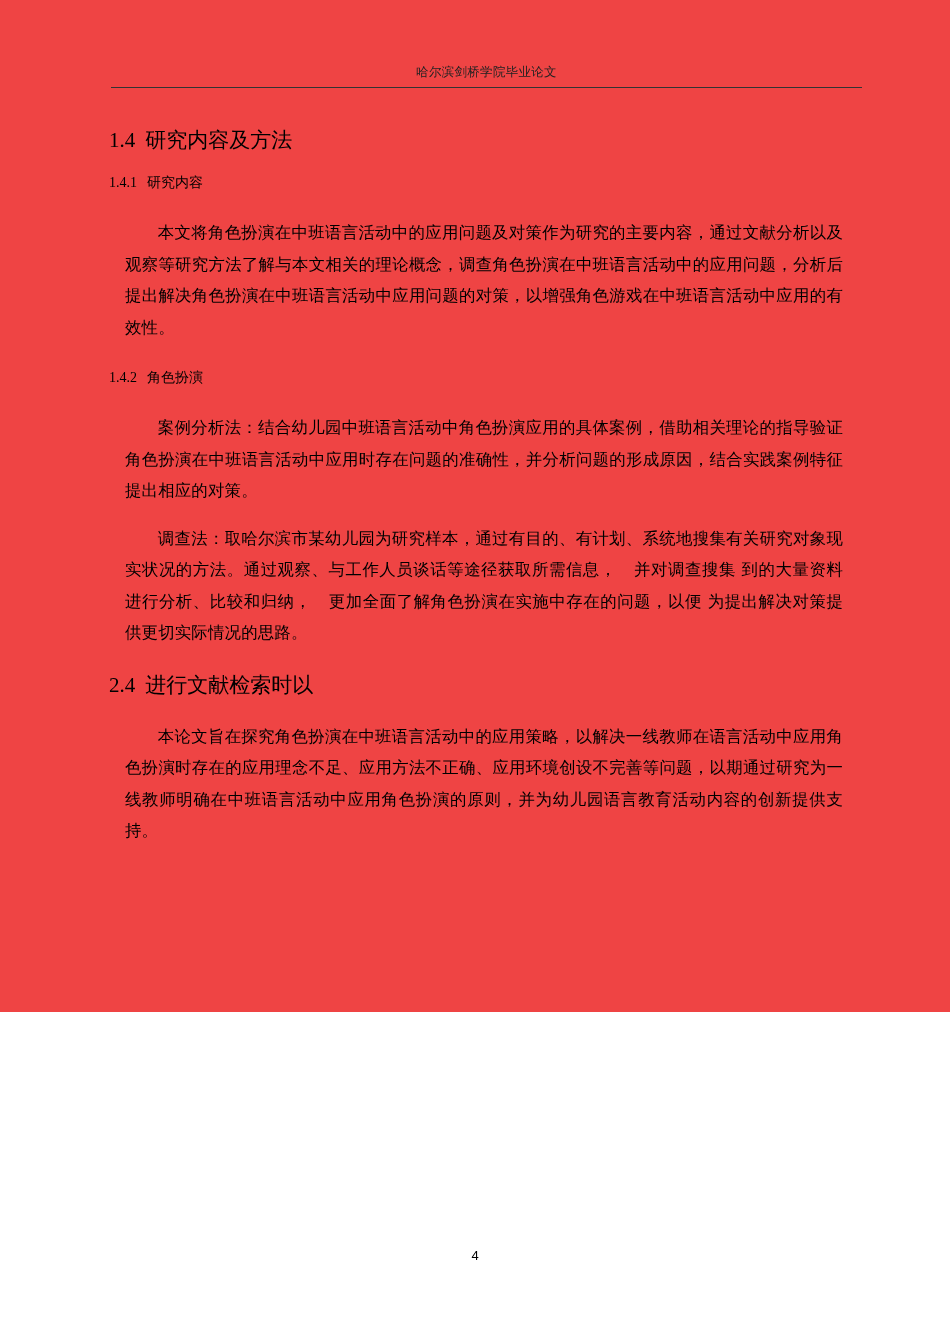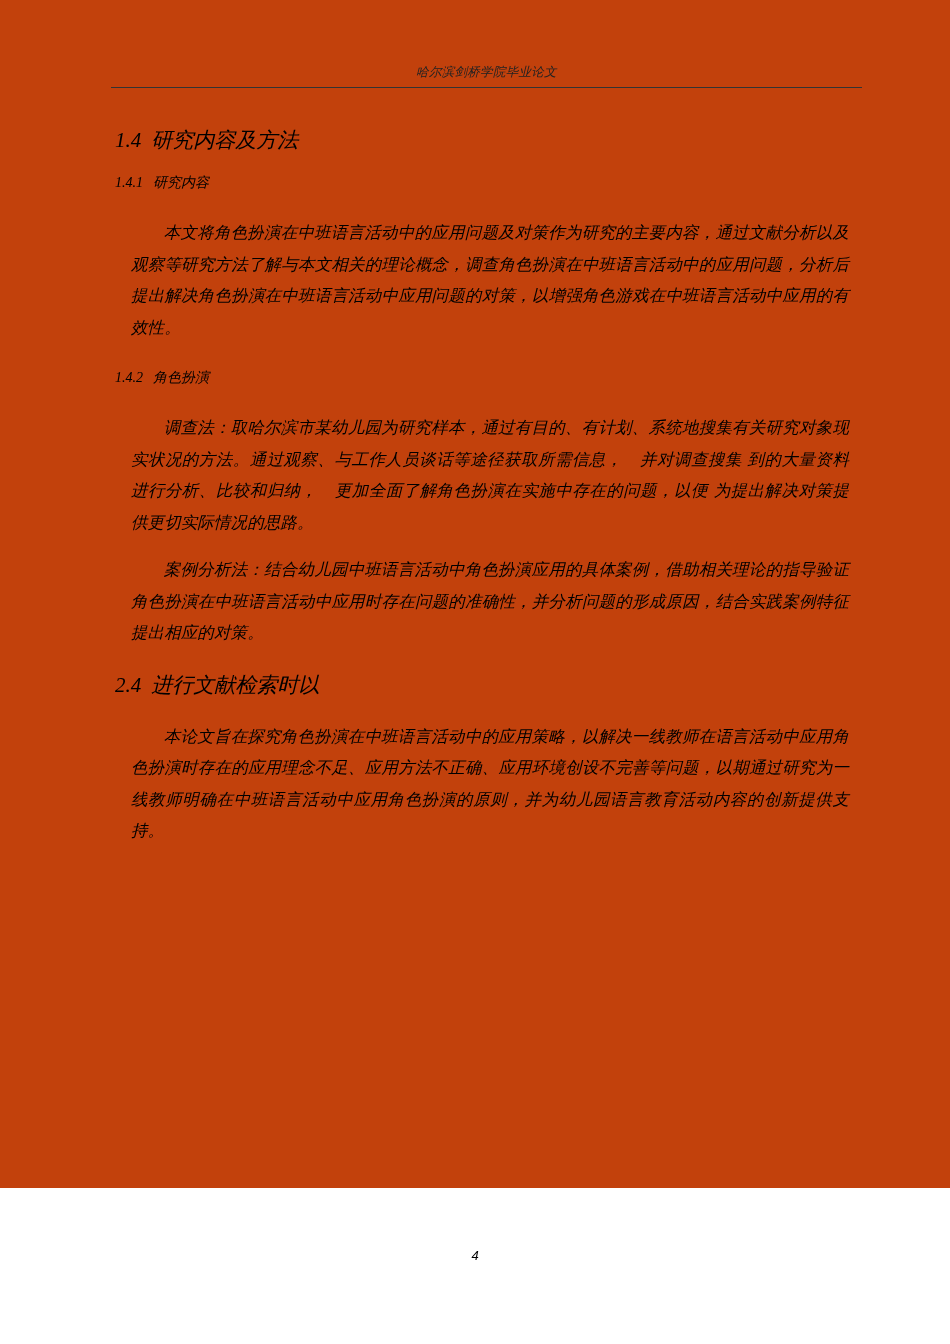--- a/index.html
+++ b/index.html
@@ -1,22 +1,22 @@
 <!DOCTYPE html>
 <html><head>
   <meta charset="utf-8">
   <style>
     html, body { margin: 0; padding: 0; background: #ffffff; }
     body { width: 950px; height: 1344px; position: relative; overflow: hidden;
       font-family: "DejaVu Serif", "Liberation Serif", serif; color: #000; }
-    .page { position: absolute; left: 0; top: 0; width: 950px; height: 1188px; background: #c2410c; font-style: italic; }
+    .page { position: absolute; left: 0; top: 0; width: 950px; height: 1012px; background: #ef4444; }
     .running-header { position: absolute; left: 111px; top: 64px; width: 751px; text-align: center;
       font-size: 12.5px; color: #222; letter-spacing: 0.3px; }
     .header-rule { position: absolute; left: 111px; top: 87px; width: 751px; height: 0; border-top: 1.5px solid #333; }
-    .content { position: absolute; left: 115px; top: 120px; width: 750px; }
+    .content { position: absolute; left: 109px; top: 120px; width: 750px; }
     .h2 { font-family: "DejaVu Sans", "Liberation Sans", sans-serif; font-size: 21px; line-height: 40px; margin: 0; font-weight: normal; }
     .h3 { font-family: "DejaVu Sans", "Liberation Sans", sans-serif; font-size: 14px; line-height: 36px; margin: 4px 0 0 0; font-weight: normal; }
     .h2 .num, .h3 .num { font-family: "Liberation Serif", serif; margin-right: 10px; }
     .para { font-size: 16.4px; line-height: 31.5px; text-indent: 2em; margin: 16px; text-align: justify; letter-spacing: 0.2px; white-space: pre-wrap; }
     .page-number { position: absolute; left: 0; width: 950px; top: 1248px; text-align: center;
       font-family: "Liberation Sans", sans-serif; font-size: 13px; color: #000; }
   </style>
 </head>
 <body>
 
@@ -30,22 +30,22 @@
     </h2>
 
     <h3 class="h3">
       <span class="num">1.4.1</span><span>研究内容</span>
     </h3>
     <p class="para">本文将角色扮演在中班语言活动中的应用问题及对策作为研究的主要内容，通过文献分析以及观察等研究方法了解与本文相关的理论概念，调查角色扮演在中班语言活动中的应用问题，分析后提出解决角色扮演在中班语言活动中应用问题的对策，以增强角色游戏在中班语言活动中应用的有效性。</p>
 
     <h3 class="h3">
       <span class="num">1.4.2</span><span>角色扮演</span>
     </h3>
+    <p class="para">案例分析法：结合幼儿园中班语言活动中角色扮演应用的具体案例，借助相关理论的指导验证角色扮演在中班语言活动中应用时存在问题的准确性，并分析问题的形成原因，结合实践案例特征提出相应的对策。</p>
     <p class="para">调查法：取哈尔滨市某幼儿园为研究样本，通过有目的、有计划、系统地搜集有关研究对象现实状况的方法。通过观察、与工作人员谈话等途径获取所需信息，   并对调查搜集 到的大量资料进行分析、比较和归纳，   更加全面了解角色扮演在实施中存在的问题，以便 为提出解决对策提供更切实际情况的思路。</p>
-    <p class="para">案例分析法：结合幼儿园中班语言活动中角色扮演应用的具体案例，借助相关理论的指导验证角色扮演在中班语言活动中应用时存在问题的准确性，并分析问题的形成原因，结合实践案例特征提出相应的对策。</p>
 
     <h2 class="h2">
       <span class="num">2.4</span><span>进行文献检索时以</span>
     </h2>
     <p class="para">本论文旨在探究角色扮演在中班语言活动中的应用策略，以解决一线教师在语言活动中应用角色扮演时存在的应用理念不足、应用方法不正确、应用环境创设不完善等问题，以期通过研究为一线教师明确在中班语言活动中应用角色扮演的原则，并为幼儿园语言教育活动内容的创新提供支持。</p>
   </div>
 
   <div class="page-number">4</div>
 </div>
 

